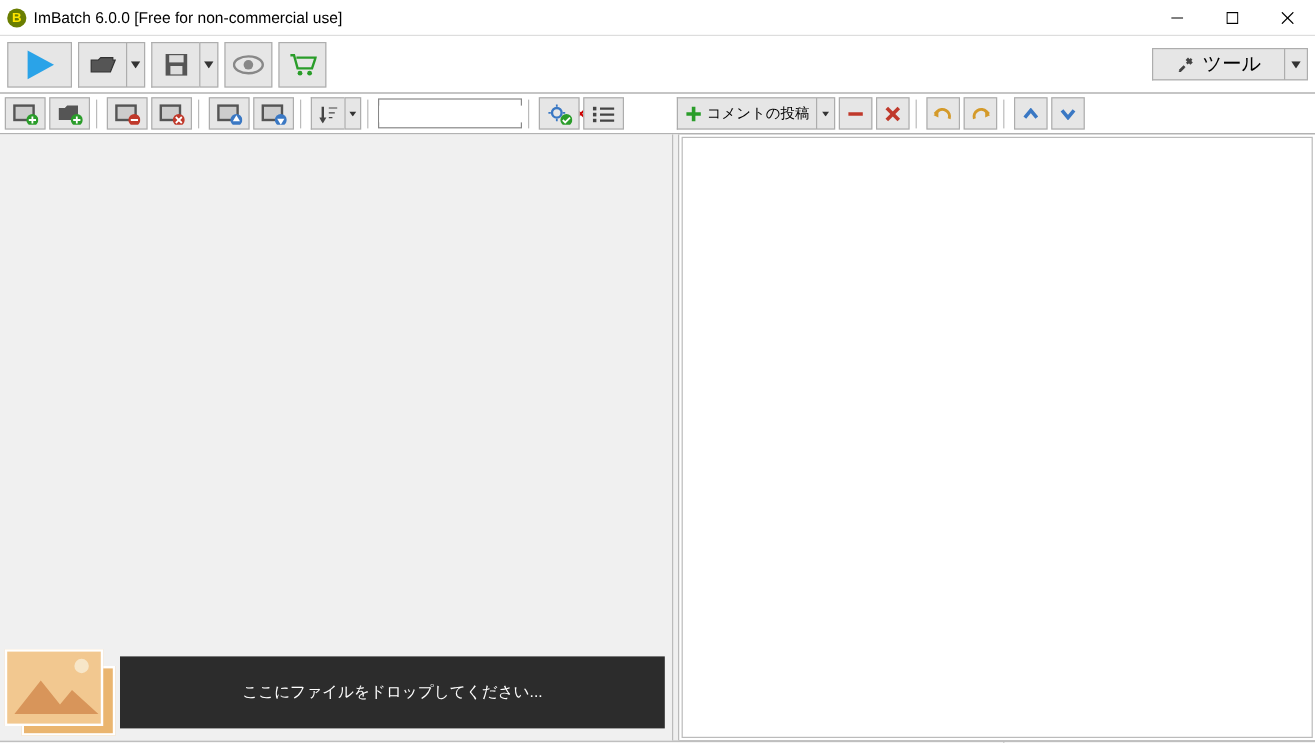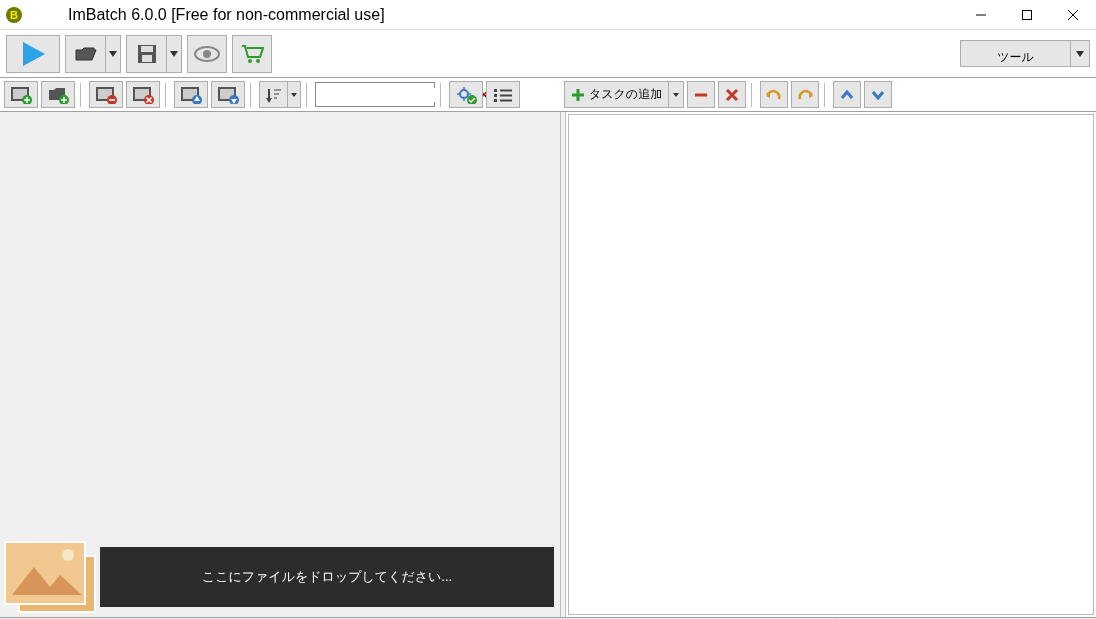--- a/index.html
+++ b/index.html
@@ -1,32 +1,32 @@
 <!DOCTYPE html>
 <html><head>
 <meta charset="utf-8">
 <style>
   * { box-sizing: border-box; font-family: "Yu Gothic UI", "Meiryo", "MS PGothic", sans-serif; }
   body { margin: 0; background: #fff; width: 1096px; height: 619px; overflow: hidden; color: #000; font-size: 12px; }
   .titlebar { height: 30px; display: flex; align-items: center; padding: 0 0 0 6px; border-bottom: 1px solid #ddd; }
   .app-icon { width: 16px; height: 16px; border-radius: 50%; background: #6a7e00; display: flex; align-items: center; justify-content: center; margin-right: 6px; }
   .app-icon span { color: #ffe600; font-weight: bold; font-size: 11px; font-family: Arial; }
-  .title-text { font-size: 16px; margin-left: 40px; }
+  .title-text { font-size: 13px; }
   .winctrl { margin-left: auto; display: flex; height: 100%; }
   .winbtn { width: 46px; height: 100%; display: flex; align-items: center; justify-content: center; font-size: 14px; }
 
   .maintool { height: 48px; border-bottom: 1px solid #a0a0a0; display: flex; align-items: center; padding: 0 6px; gap: 5px; }
   .btn3d { height: 38px; background: #e6e6e6; border: 1px solid #adadad; display: flex; align-items: center; justify-content: center; cursor: pointer; }
   .play { width: 54px; }
   .split { display: flex; }
   .split .main { width: 40px; border-right: none; }
   .split .arrow { width: 16px; }
   .ico { width: 40px; }
   .spacer { flex: 1; }
-  .bigbtn { width: 130px; height: 27px; font-size: 12px; gap: 6px; flex-direction: column; }
+  .bigbtn { width: 130px; height: 27px; font-size: 16px; gap: 6px; }
 
   .secondrow { height: 34px; border-bottom: 1px solid #a0a0a0; display: flex; }
   .leftbar { width: 560px; display: flex; align-items: center; padding: 0 4px; gap: 3px; }
   .rightbar { flex: 1; display: flex; align-items: center; padding: 0 4px; gap: 3px; }
   .smallbtn { height: 27px; width: 34px; background: #e6e6e6; border: 1px solid #adadad; display: flex; align-items: center; justify-content: center; cursor: pointer; position: relative; }
   .sep { width: 4px; height: 24px; border-left: 1px solid #bbb; border-right: 1px solid #fff; margin: 0 2px; }
   .searchbox { height: 25px; width: 120px; border: 1px solid #888; background: #fff; display: flex; align-items: center; }
   .searchbox input { flex: 1; border: none; outline: none; font-size: 12px; padding: 0 4px; }
   .searchbox .clear { width: 18px; text-align: center; color: #c00; font-weight: bold; cursor: pointer; }
   .taskbtn { height: 27px; padding: 0 6px; background: #e6e6e6; border: 1px solid #adadad; border-right: none; display: flex; align-items: center; gap: 4px; cursor: pointer; font-size: 12px; }
@@ -244,21 +244,21 @@
     </div>
   </div>
 
   <div class="rightbar">
     <div style="display:flex">
       <div class="taskbtn">
         <svg width="14" height="14">
             <line x1="7" y1="1" x2="7" y2="13" stroke="#2a9d2a" stroke-width="3"></line>
             <line x1="1" y1="7" x2="13" y2="7" stroke="#2a9d2a" stroke-width="3"></line>
           </svg>
-        <span>タスクの追加</span>
+        <span>コメントの投稿</span>
       </div>
       <div class="taskarrow">
         <svg width="6" height="4">
             <polygon points="0,0 6,0 3,4" fill="#333"></polygon>
           </svg>
       </div>
     </div>
     <div class="smallbtn" style="width:28px">
       <svg width="14" height="14">
           <line x1="1" y1="7" x2="13" y2="7" stroke="#c0392b" stroke-width="3"></line>

